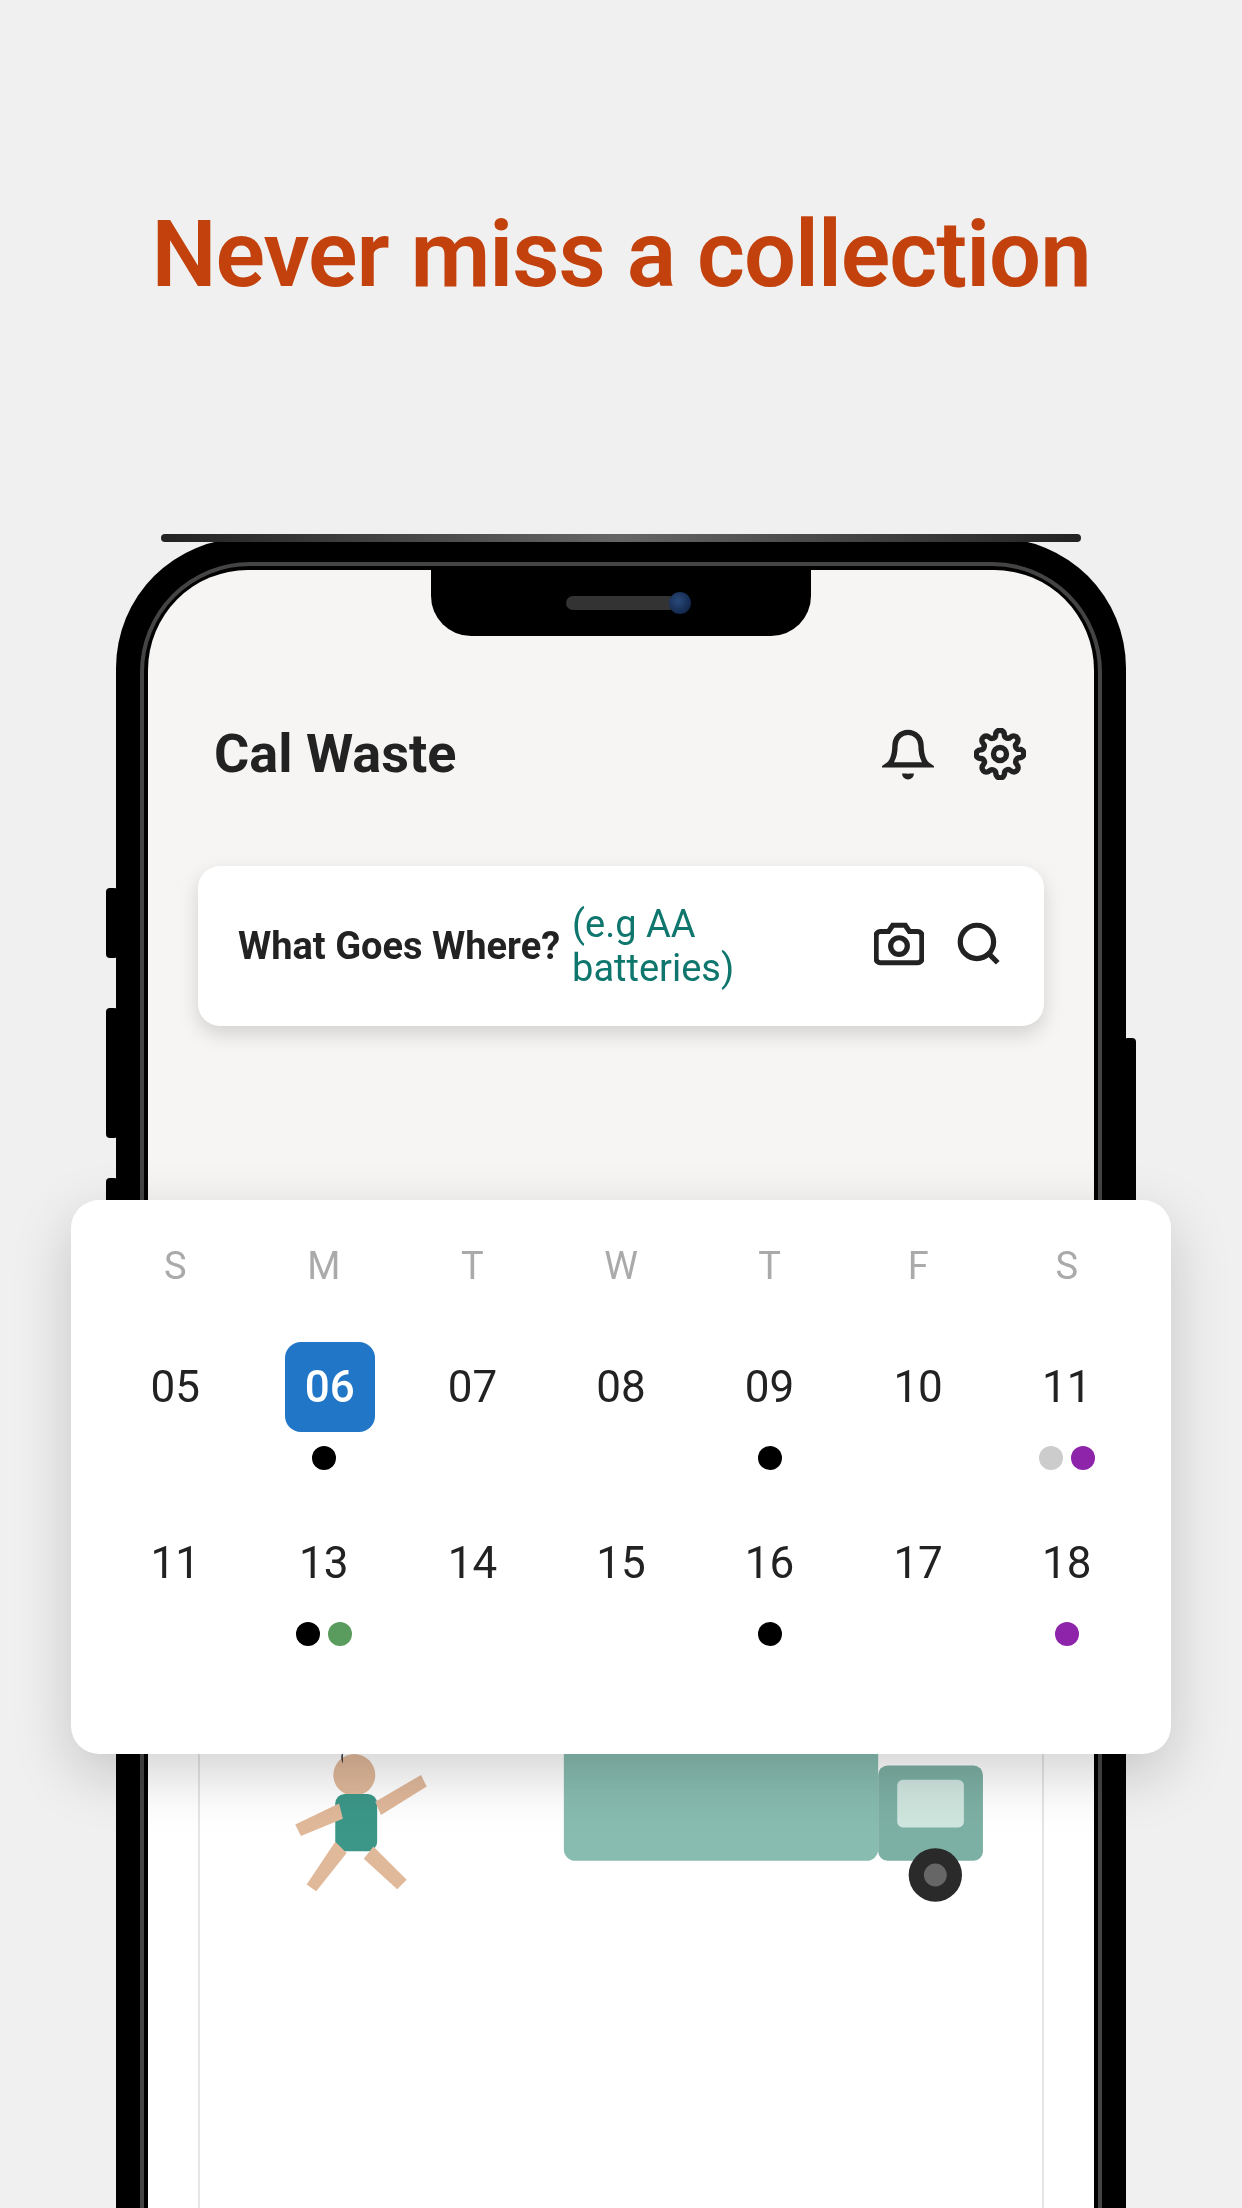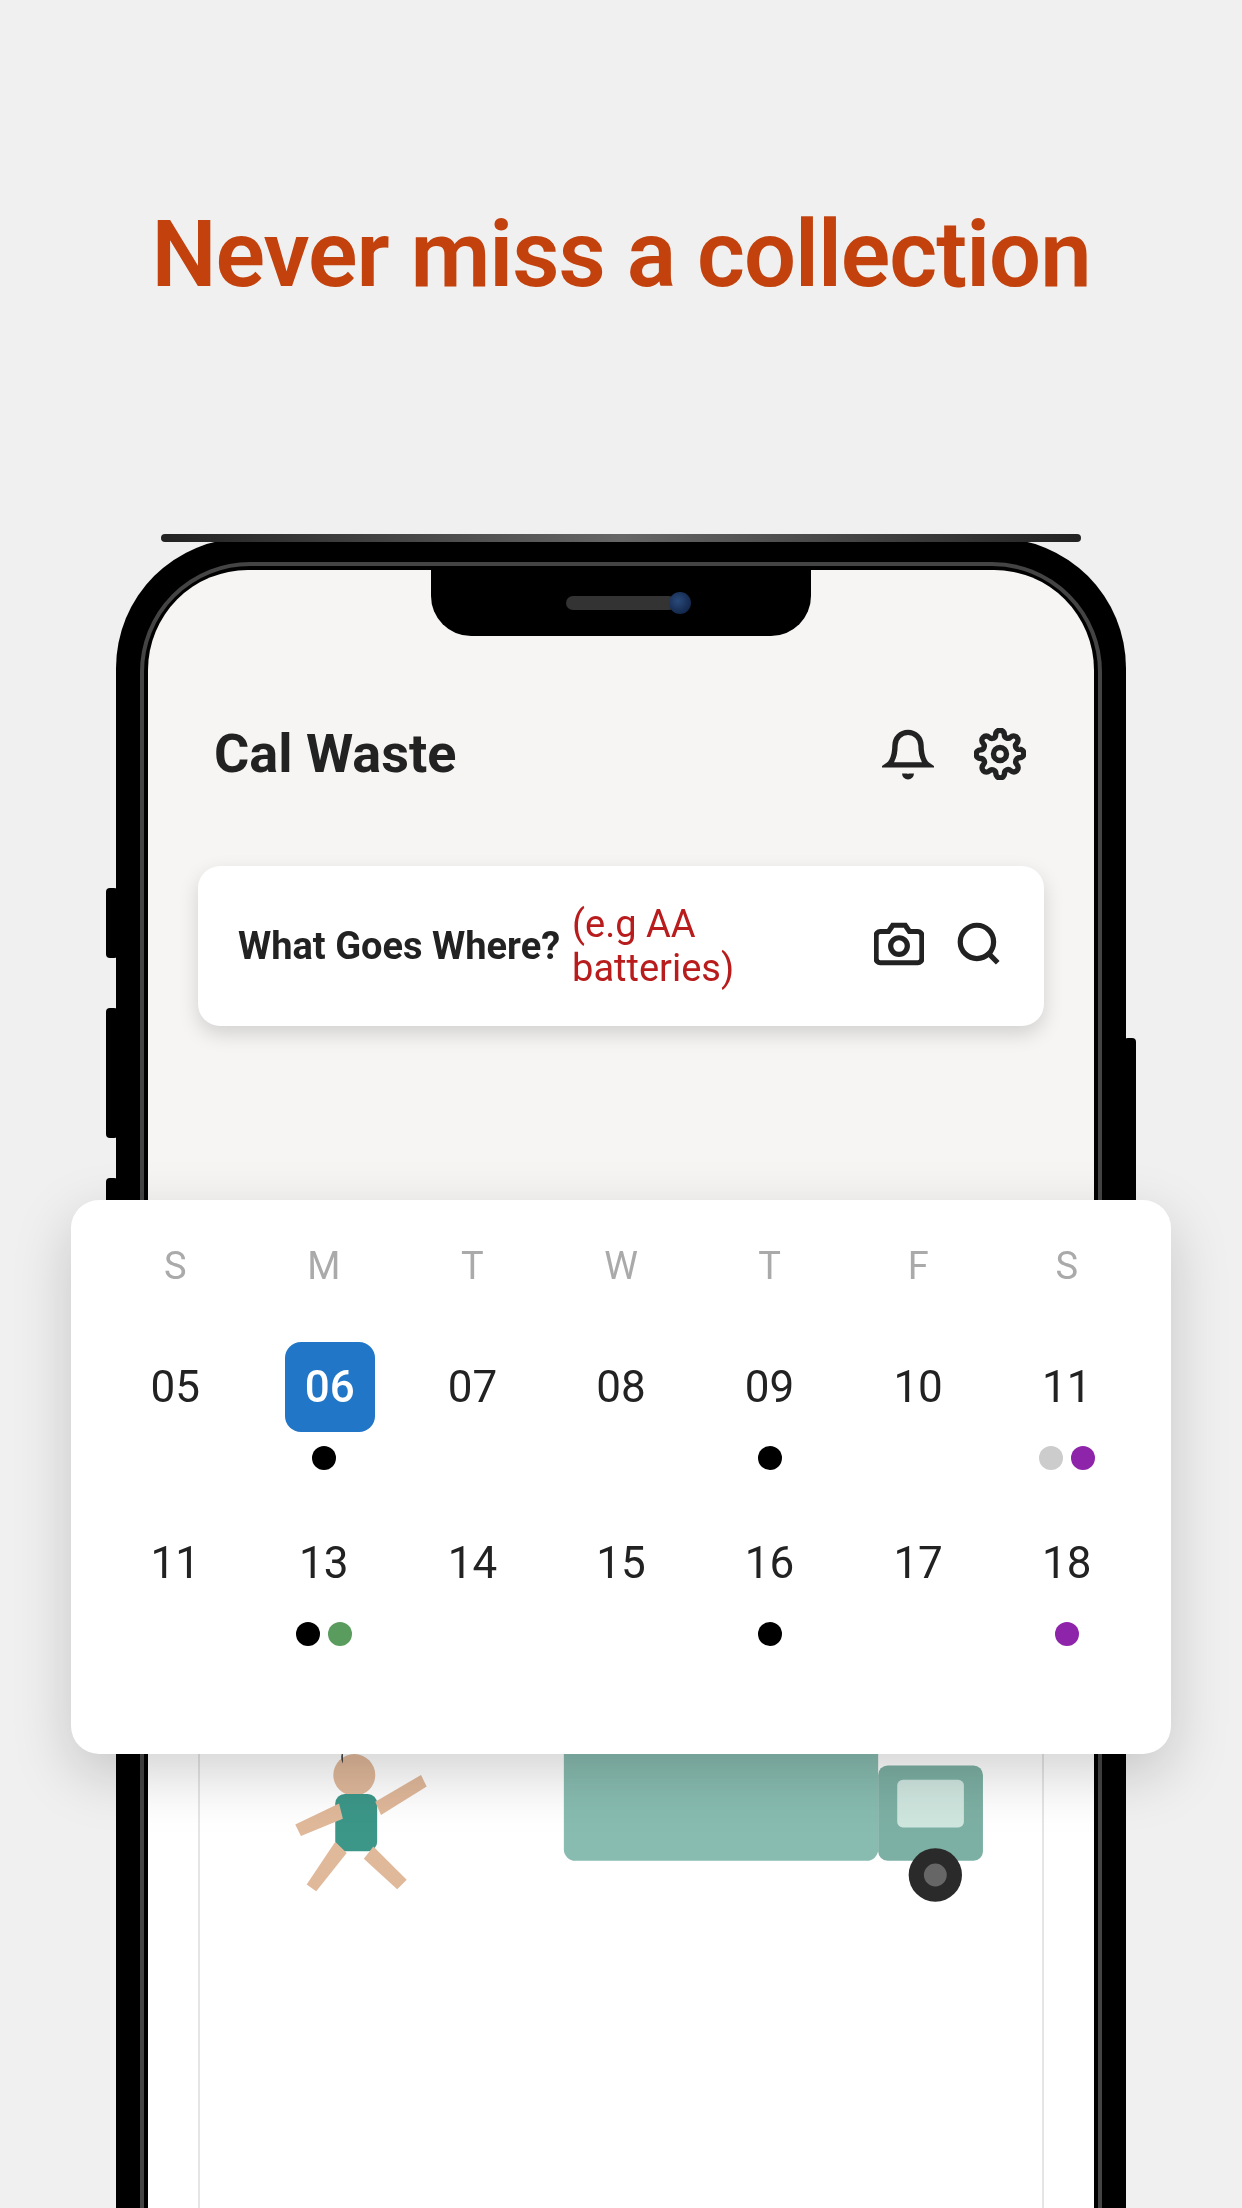--- a/index.html
+++ b/index.html
@@ -126,21 +126,21 @@
   height: 160px;
   background: #fff;
   border-radius: 22px;
   box-shadow: 0 8px 20px rgba(0,0,0,0.15);
   display: flex;
   align-items: center;
   padding: 12px 40px;
   gap: 12px;
 }
 .search-label { font-size: 38px; font-weight: 700; color: #222; }
-.search-ph { font-size: 38px; color: #b91c1c; flex: 1; }
+.search-ph { font-size: 38px; color: #0f766e; flex: 1; }
 .search-right { display: flex; gap: 30px; align-items: center; }
 .search-right svg { width: 50px; height: 50px; stroke: #222; stroke-width: 2.5; fill: none; }
 
 
 .reminder-card {
   position: absolute;
   top: 865px;
   left: 50px; right: 50px;
   bottom: 0;
   background: #fff;

